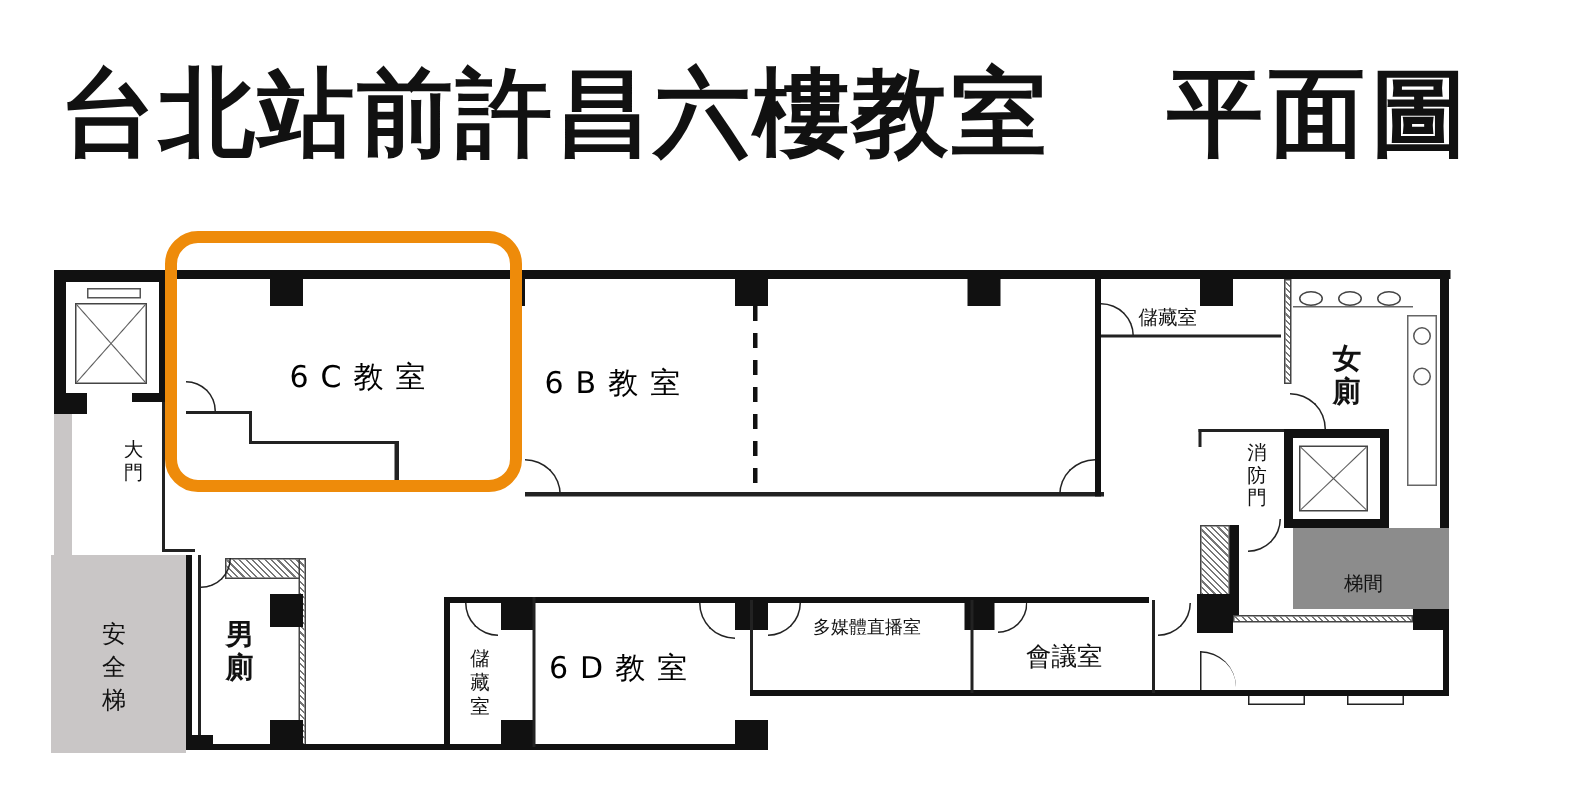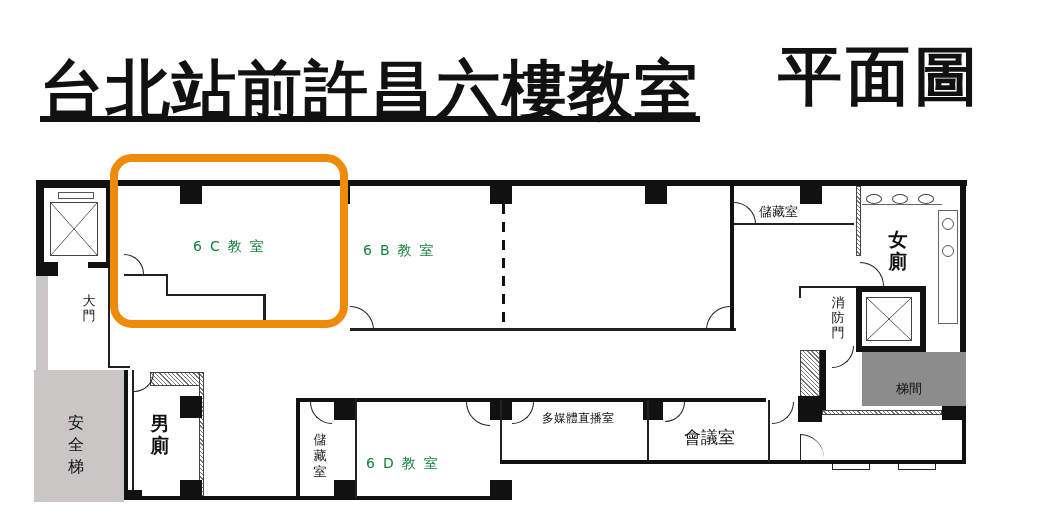--- a/index.html
+++ b/index.html
@@ -1,23 +1,23 @@
 <!DOCTYPE html>
 <html><head>
 <meta charset="utf-8">
 <style>
   html,body{margin:0;padding:0;background:#fff;}
   body{width:1055px;height:530px;position:relative;overflow:hidden;font-family:"DejaVu Sans","Liberation Sans",sans-serif;color:#111;}
   .abs{position:absolute;}
-  .title{position:absolute;top:50px;left:40px;font-size:64px;font-weight:bold;letter-spacing:2px;line-height:80px;white-space:nowrap;text-decoration:underline;}
+  .title{position:absolute;top:36px;left:40px;font-size:64px;font-weight:bold;letter-spacing:2px;line-height:80px;white-space:nowrap;}
   .title2{position:absolute;top:36px;left:778px;font-size:64px;font-weight:bold;letter-spacing:4px;line-height:80px;white-space:nowrap;}
   .wall{position:absolute;background:#111;}
   .thin{position:absolute;background:#222;}
   .col{position:absolute;background:#111;}
-  .room-label{position:absolute;font-size:14px;letter-spacing:8px;white-space:nowrap;color:#15803d;}
+  .room-label{position:absolute;font-size:20px;letter-spacing:8px;white-space:nowrap;color:#000000;}
   .small-label{position:absolute;font-size:14px;white-space:nowrap;color:#111;}
   .vlabel{position:absolute;font-size:15px;line-height:17px;width:18px;text-align:center;color:#111;}
   .grey{position:absolute;background:#c9c6c6;}
   .darkgrey{position:absolute;background:#8c8c8c;}
   .door{position:absolute;border:1.5px solid #222;box-sizing:border-box;}
   .xbox{position:absolute;border:1.5px solid #444;box-sizing:border-box;background:
     linear-gradient(to top right, transparent calc(50% - 0.7px), #555 50%, transparent calc(50% + 0.7px)),
     linear-gradient(to bottom right, transparent calc(50% - 0.7px), #555 50%, transparent calc(50% + 0.7px));}
   .highlight{position:absolute;border:8px solid #ee8b0a;border-radius:22px;box-sizing:border-box;}
   .dash{position:absolute;width:3px;background:repeating-linear-gradient(to bottom,#111 0 10px,transparent 10px 18px);}
@@ -112,21 +112,21 @@
 
   <div class="wall" style="left:128px;top:496px;width:380px;height:4px;"></div>
 
   <div class="wall" style="left:296px;top:398px;width:4px;height:100px;"></div>
   <div class="wall" style="left:296px;top:398px;width:470px;height:4px;"></div>
   <div class="door" style="left:310px;top:402px;width:22px;height:22px;border-right:none;border-top:none;border-radius:0 0 0 22px;"></div>
   <div class="vlabel" style="left:311px;top:432px;font-size:13px;line-height:16px;">儲藏室</div>
   <div class="col" style="left:334px;top:398px;width:22px;height:22px;"></div>
   <div class="col" style="left:334px;top:480px;width:22px;height:20px;"></div>
   <div class="thin" style="left:355px;top:398px;width:2px;height:100px;"></div>
-  <div class="room-label" style="left:366px;top:432px;margin-top:23px;">6D教室</div>
+  <div class="room-label" style="left:366px;top:432px;">6D教室</div>
   <div class="col" style="left:490px;top:398px;width:22px;height:22px;"></div>
   <div class="col" style="left:490px;top:480px;width:22px;height:20px;"></div>
   <div class="door" style="left:466px;top:402px;width:24px;height:24px;border-right:none;border-top:none;border-radius:0 0 0 24px;"></div>
 
   <div class="thin" style="left:500px;top:400px;width:2px;height:62px;"></div>
   <div class="wall" style="left:500px;top:460px;width:466px;height:4px;"></div>
   <div class="door" style="left:512px;top:402px;width:22px;height:22px;border-left:none;border-top:none;border-radius:0 0 22px 0;"></div>
   <div class="small-label" style="left:542px;top:410px;font-size:12px;">多媒體直播室</div>
 
   <div class="col" style="left:643px;top:398px;width:20px;height:22px;"></div>

